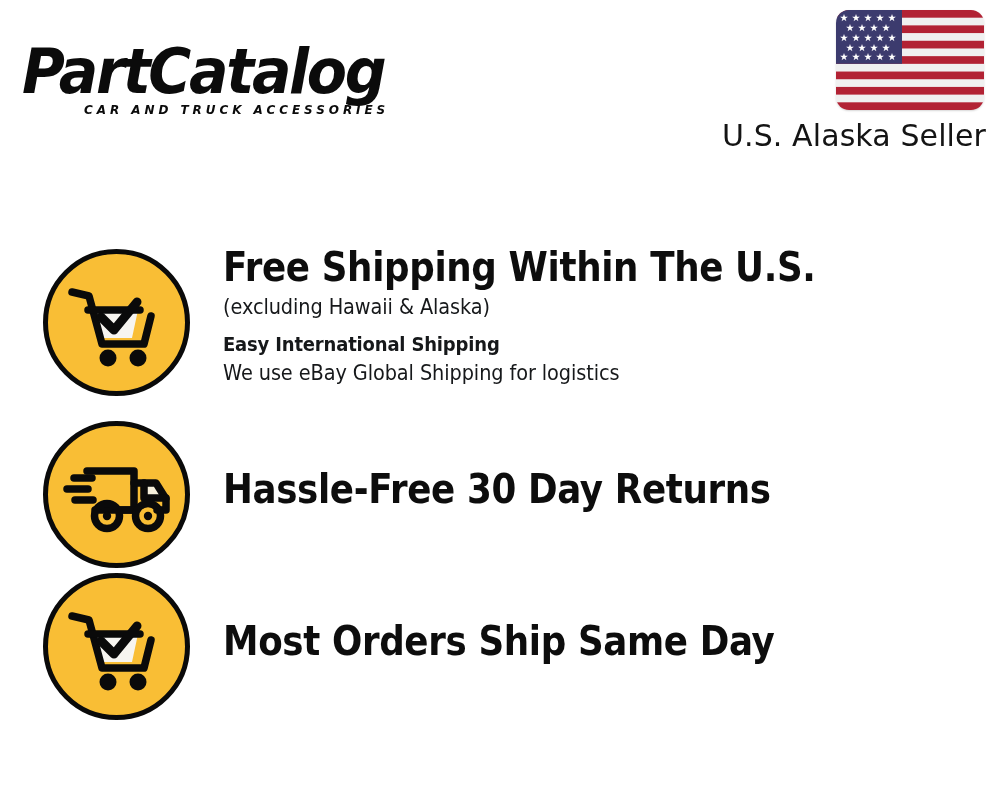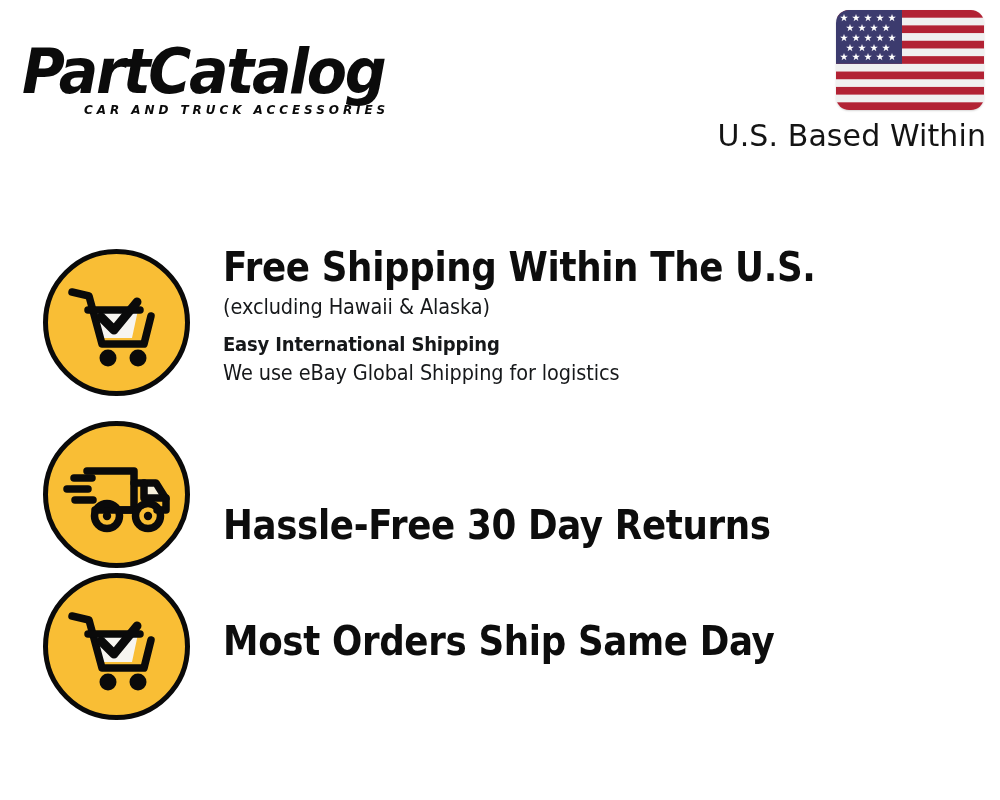--- a/index.html
+++ b/index.html
@@ -156,21 +156,21 @@
     letter-spacing: -0.2px;
     transform: scaleX(0.9);
   }
 
   .row-1 .feature-text { top: 12px; }
   .row-1 .headline { margin-bottom: 2px; }
   .row-1 .sub-1 { margin-top: 1px; }
   .row-1 .sub-2 { margin-top: 8px; }
   .row-1 .sub-3 { margin-top: 0px; }
 
-  .row-2 .feature-text { top: 62px; margin-top: 36px; }
+  .row-2 .feature-text { top: 62px; }
   .row-3 .feature-text { top: 62px; }
 </style>
 </head>
 <body>
 
 <div class="header">
 
   <div class="brand-logo">
     <div class="brand-wordmark">PartCatalog</div>
     <div class="brand-tagline">CAR AND TRUCK ACCESSORIES</div>
@@ -213,21 +213,21 @@
         <use href="#starrow" x="50" y="38"></use>
         <use href="#starrow" x="8" y="47"></use>
         <use href="#starrow" x="20" y="47"></use>
         <use href="#starrow" x="32" y="47"></use>
         <use href="#starrow" x="44" y="47"></use>
         <use href="#starrow" x="56" y="47"></use>
       </g>
     </svg>
   </div>
 
-  <div class="seller-label">U.S. Based Within</div>
+  <div class="seller-label">U.S. Alaska Seller</div>
 </div>
 
 <div class="features">
 
   <div class="feature-row row-1">
     <div class="icon-badge">
       <svg class="icon-art" viewBox="0 0 137 137" xmlns="http://www.w3.org/2000/svg" aria-hidden="true">
         <path d="M42 56 L90 56 L84 84 L50 84 Z" fill="#F7F5F0"></path>
         <g fill="none" stroke="#0A0A0A" stroke-width="7.5" stroke-linecap="round" stroke-linejoin="round">
           <path d="M24 38 L41 42 L54 90 L96 90 L103 62"></path>

